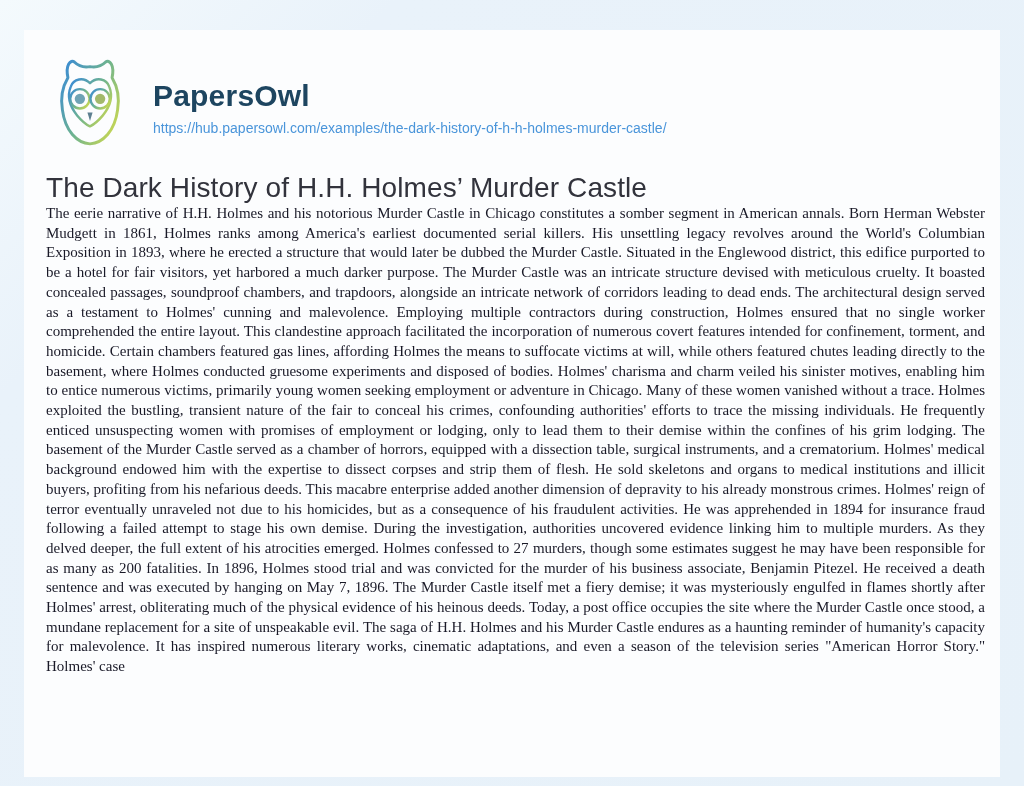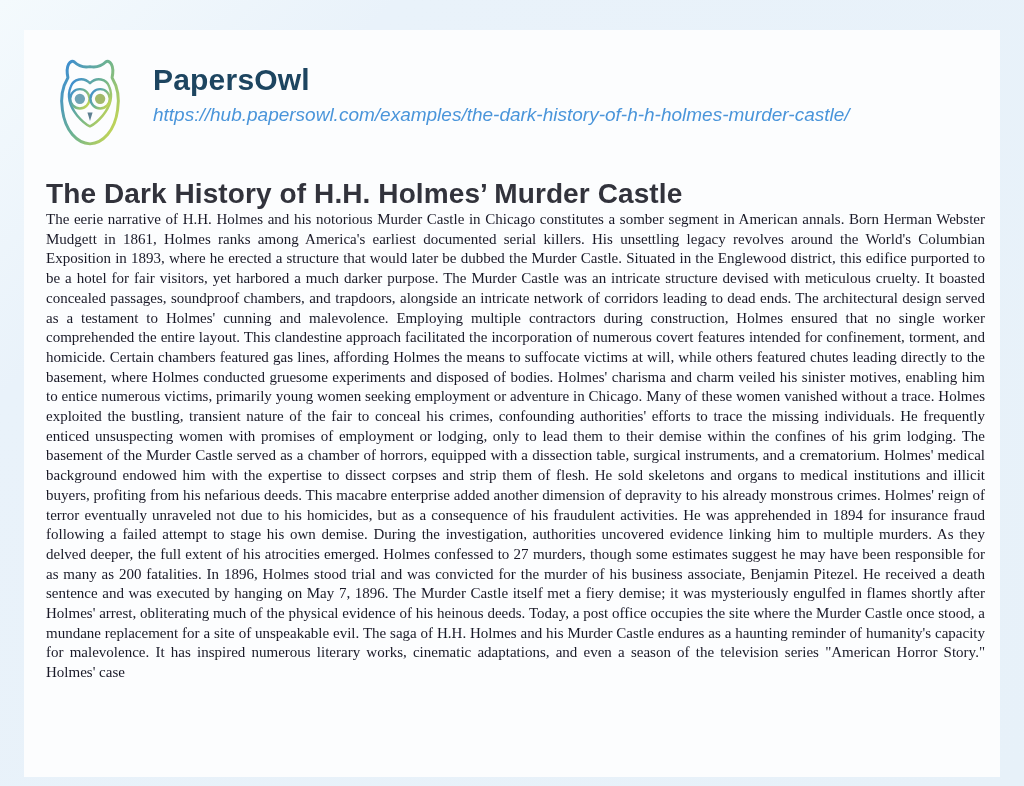--- a/index.html
+++ b/index.html
@@ -9,46 +9,45 @@
     font-family: "Liberation Sans", sans-serif;
     position: relative;
   }
   .card {
     position: absolute;
     left: 24px; right: 24px; top: 30px; bottom: 9px;
     background: #fcfdfe;
   }
   .header {
     display: flex;
-    align-items: flex-start;
+    align-items: center;
     padding: 24px 0 0 20px;
     gap: 17px;
   }
   .logo { width: 92px; height: 97px; flex: 0 0 auto; }
   .logo svg { width: 100%; height: 100%; }
   .header-text { padding-top: 9px; }
   .brand {
     font-size: 30px;
     font-weight: bold;
     color: #1d4560;
     letter-spacing: 0.2px;
   }
   .url {
     margin-top: 7px;
-    font-size: 19px;
-    font-style: italic;
+    font-size: 14px;
     color: #4a95da;
     cursor: pointer;
   }
   .title {
-    font-weight: 700;
+    font-weight: 400;
     font-size: 28px;
     color: #32333c;
     padding: 0 22px;
-    margin-top: 27px;
+    margin-top: 21px;
     letter-spacing: 0.1px;
   }
   .body-text {
     font-family: "Liberation Serif", serif;
     font-size: 15px;
     line-height: 19.7px;
     color: #191927;
     text-align: justify;
     padding: 0 15px 0 22px;
   }

